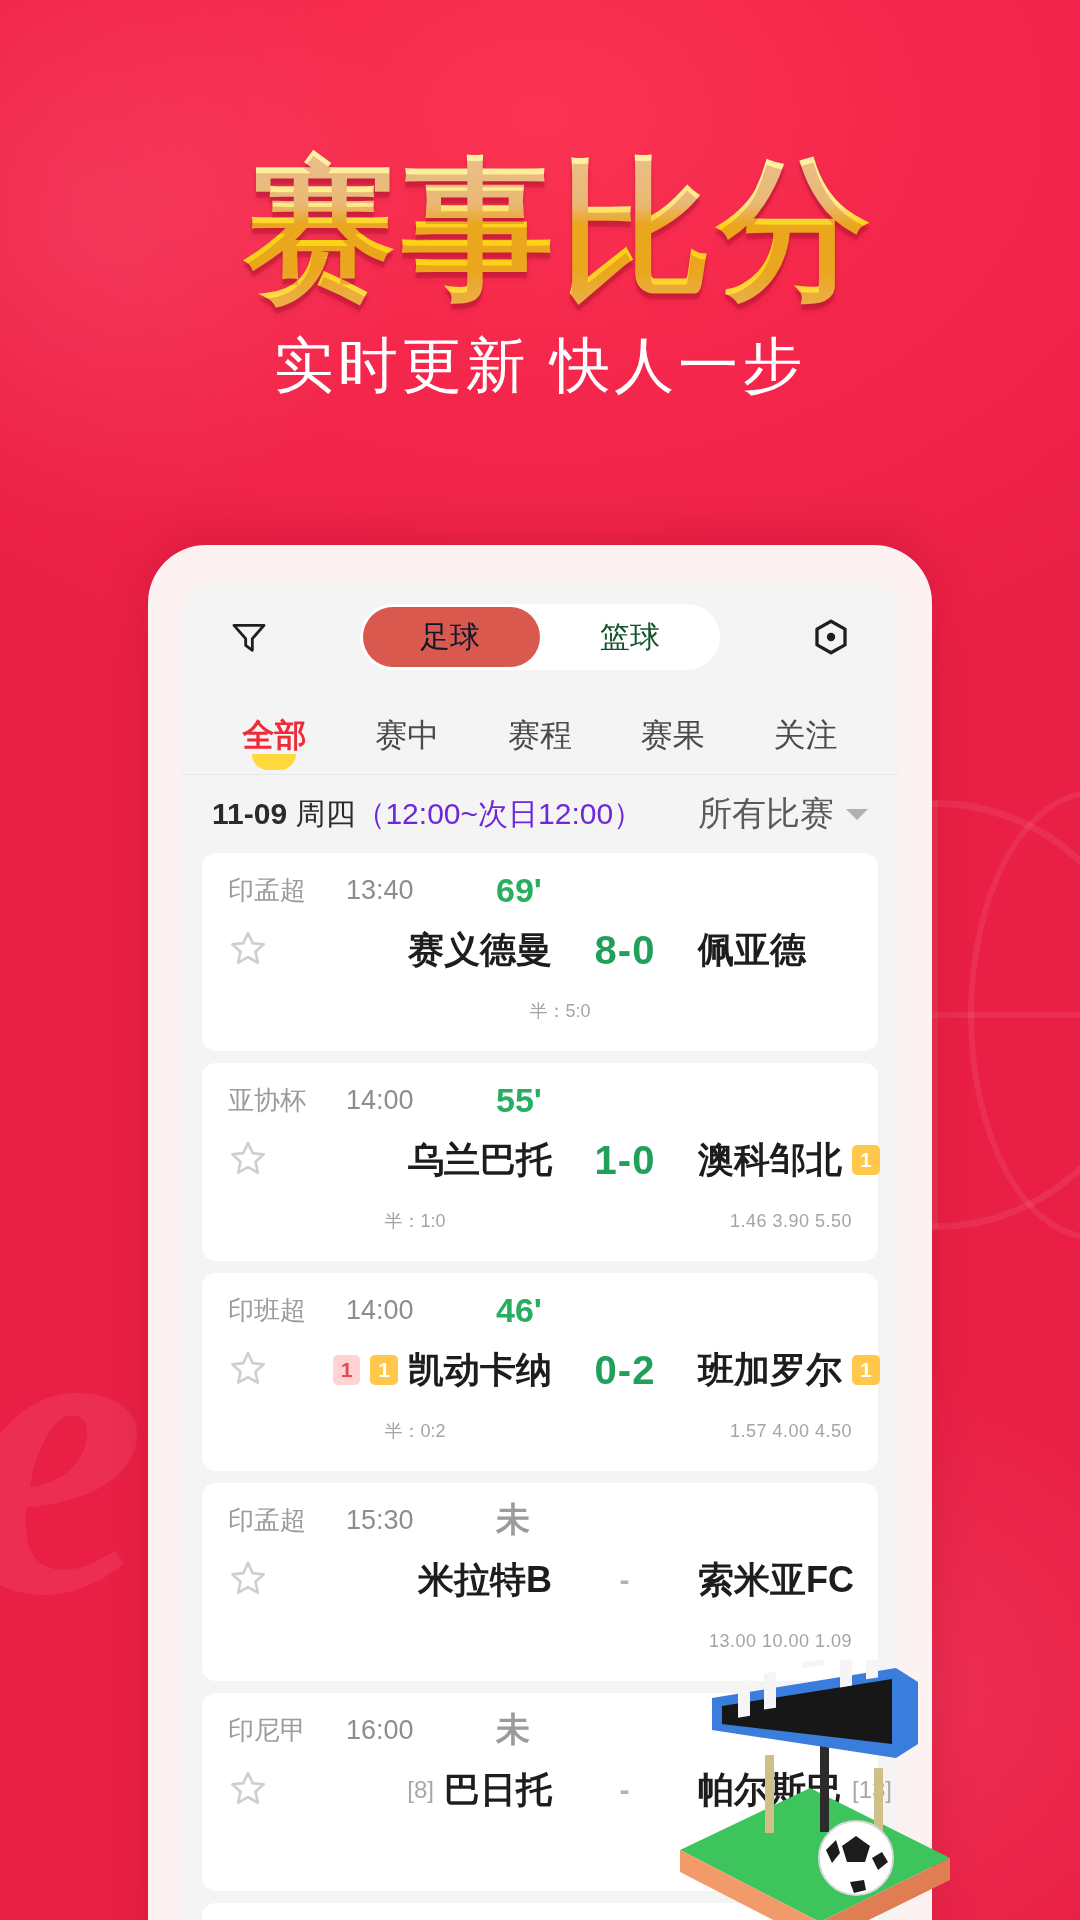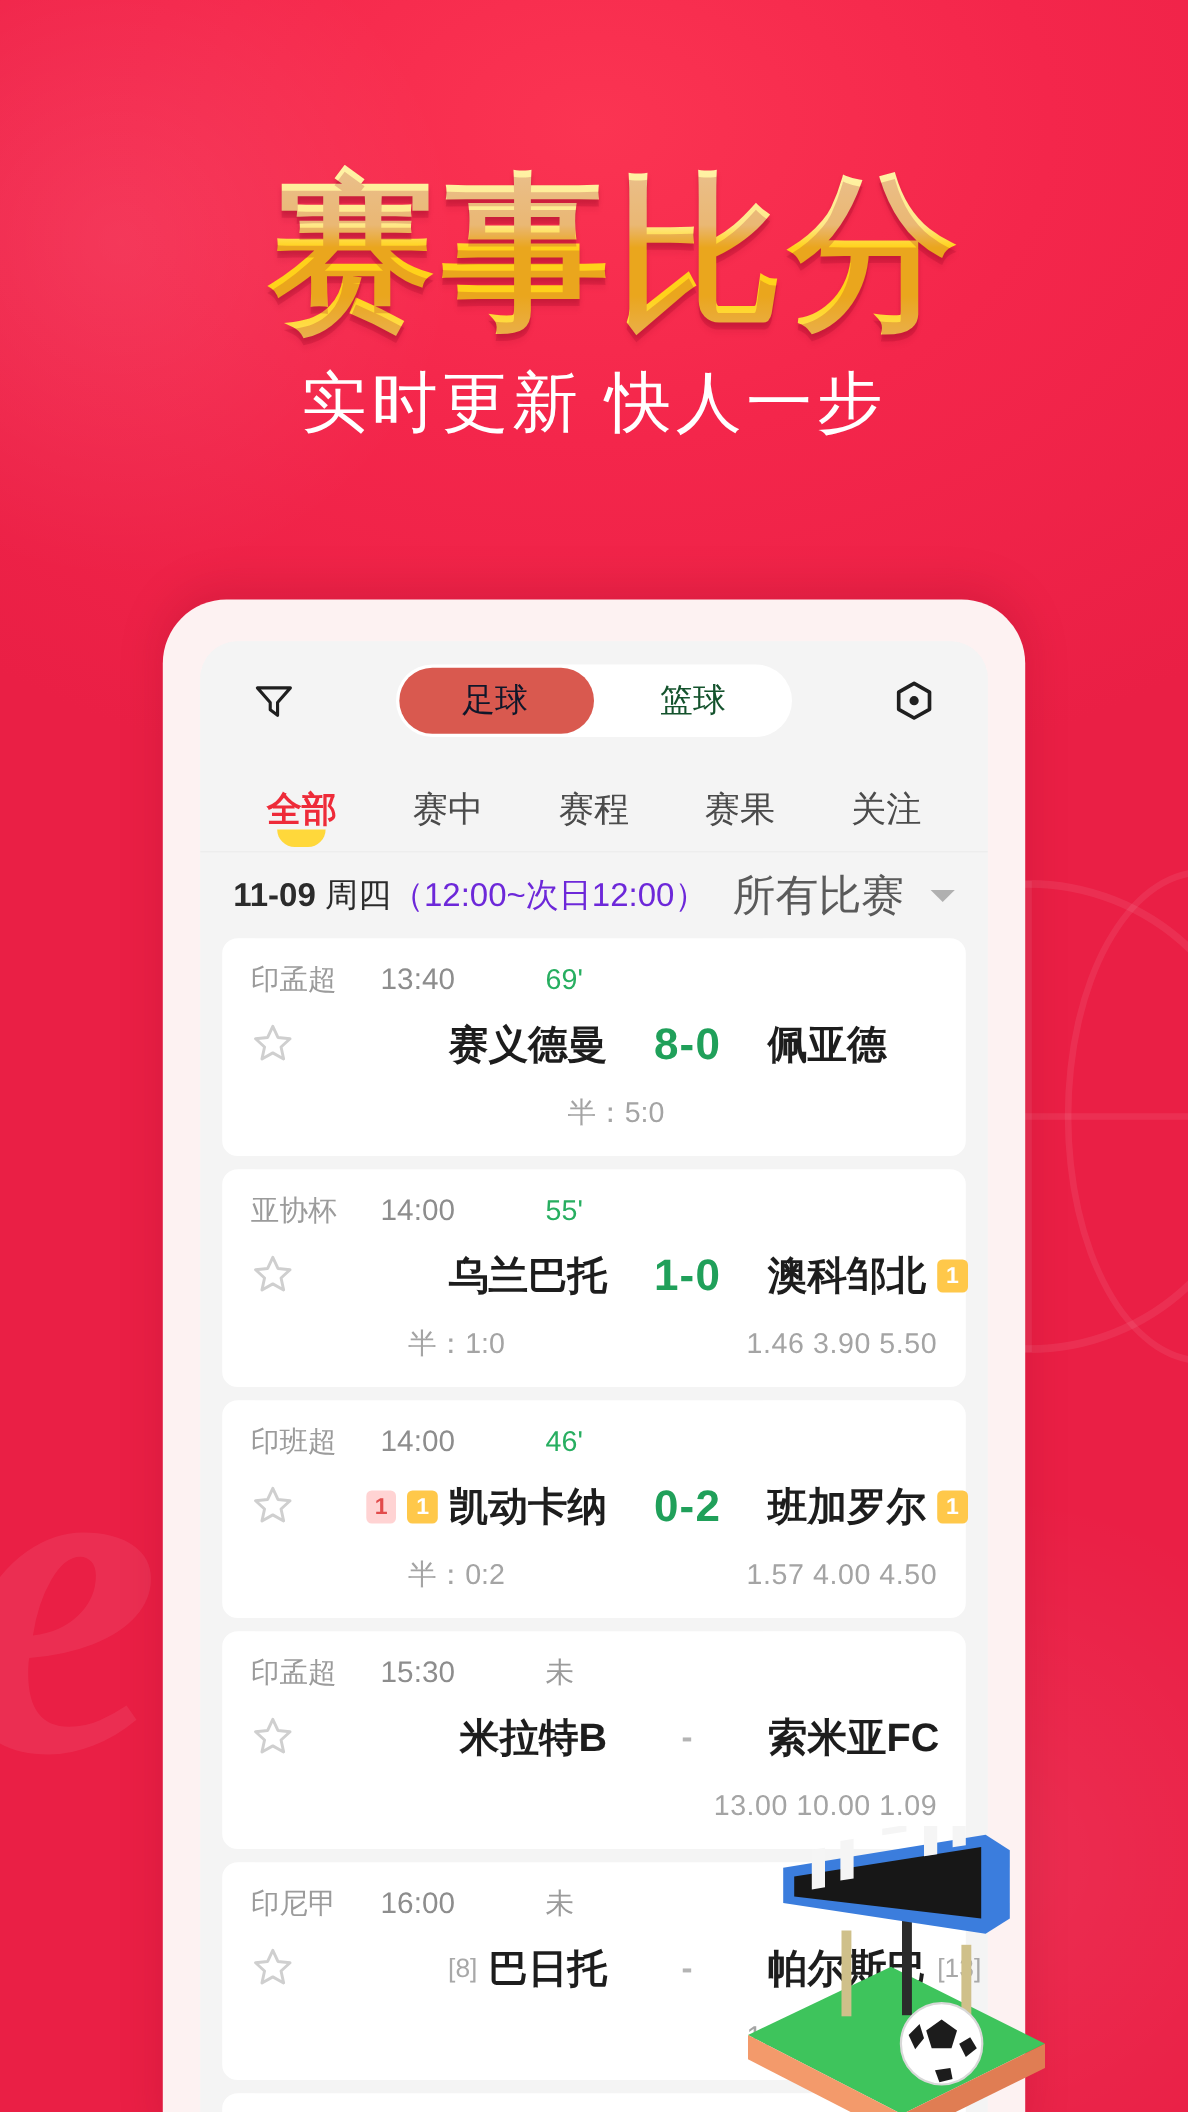--- a/index.html
+++ b/index.html
@@ -117,54 +117,54 @@
   }
 
   
   .daterow{
     display:flex; align-items:center; justify-content:space-between;
     padding:0 30px; height:78px; background:#f4f4f4;
   }
   .daterow .left{ font-size:30px; color:#2b2b2b; }
   .daterow .left b{ font-weight:700; }
   .daterow .left .rng{ color:#6d28d9; }
-  .daterow .right{ font-size:39px; color:#5a5a5a; display:flex; align-items:center; gap:24px; }
+  .daterow .right{ font-size:34px; color:#5a5a5a; display:flex; align-items:center; gap:12px; }
   .caret{ width:0;height:0;border-left:11px solid transparent;border-right:11px solid transparent;border-top:11px solid #b0b0b0; }
 
   
   .list{ padding:0 20px 0 20px; }
   .card{
     background:#fff; border-radius:14px; margin-bottom:12px; padding:14px 26px 16px 26px;
     position:relative;
   }
   .row1{ display:flex; align-items:center; height:46px; }
   .league{ font-size:26px; color:#9b9b9b; width:118px; }
   .mtime{ font-size:27px; color:#8d8d8d; width:150px; }
-  .status{ font-size:26px; color:#27ae60; }
+  .status{ font-size:34px; color:#27ae60;font-weight:bold; }
   .status.pre{ color:#9b9b9b; }
 
   .row2{ display:flex; align-items:center; height:74px; position:relative; }
   .star{ width:54px; flex:0 0 54px; }
   .teams{
     flex:1; display:flex; align-items:center; justify-content:center; gap:30px;
     font-size:36px; font-weight:700; color:#1d1d1d;
   }
   .tname{ display:flex; align-items:center; gap:10px; }
   .tname.home{ justify-content:flex-end; width:270px; }
   .tname.away{ justify-content:flex-start; width:270px; }
   .score{ color:#20a05a; font-size:40px; font-weight:700; min-width:86px; text-align:center; letter-spacing:1px;}
   .score.dash{ color:#b4b4b4; font-weight:700; font-size:30px; }
   .badge{
     font-size:21px; font-weight:700; color:#fff; border-radius:5px;
     padding:2px 8px; line-height:1.25; display:inline-block;
   }
   .badge.yellow{ background:#ffc84a; }
   .badge.red{ background:#ffd3d3; color:#e24b4b; }
   .rank{ font-size:24px; color:#a8a8a8; font-weight:400; }
-  .row3{ display:flex; align-items:center; height:48px; font-size:26px; color:#a4a4a4; }
+  .row3{ display:flex; align-items:center; height:48px; font-size:18px; color:#a4a4a4; }
   .half{ flex:1; text-align:center; padding-left:40px; }
   .odds{ width:290px; text-align:right; letter-spacing:.5px; }
 
   
   #illus{ position:absolute; left:660px; bottom:0px; width:300px; height:260px; }
 </style>
 </head>
 <body>
 
 <div id="bg">

